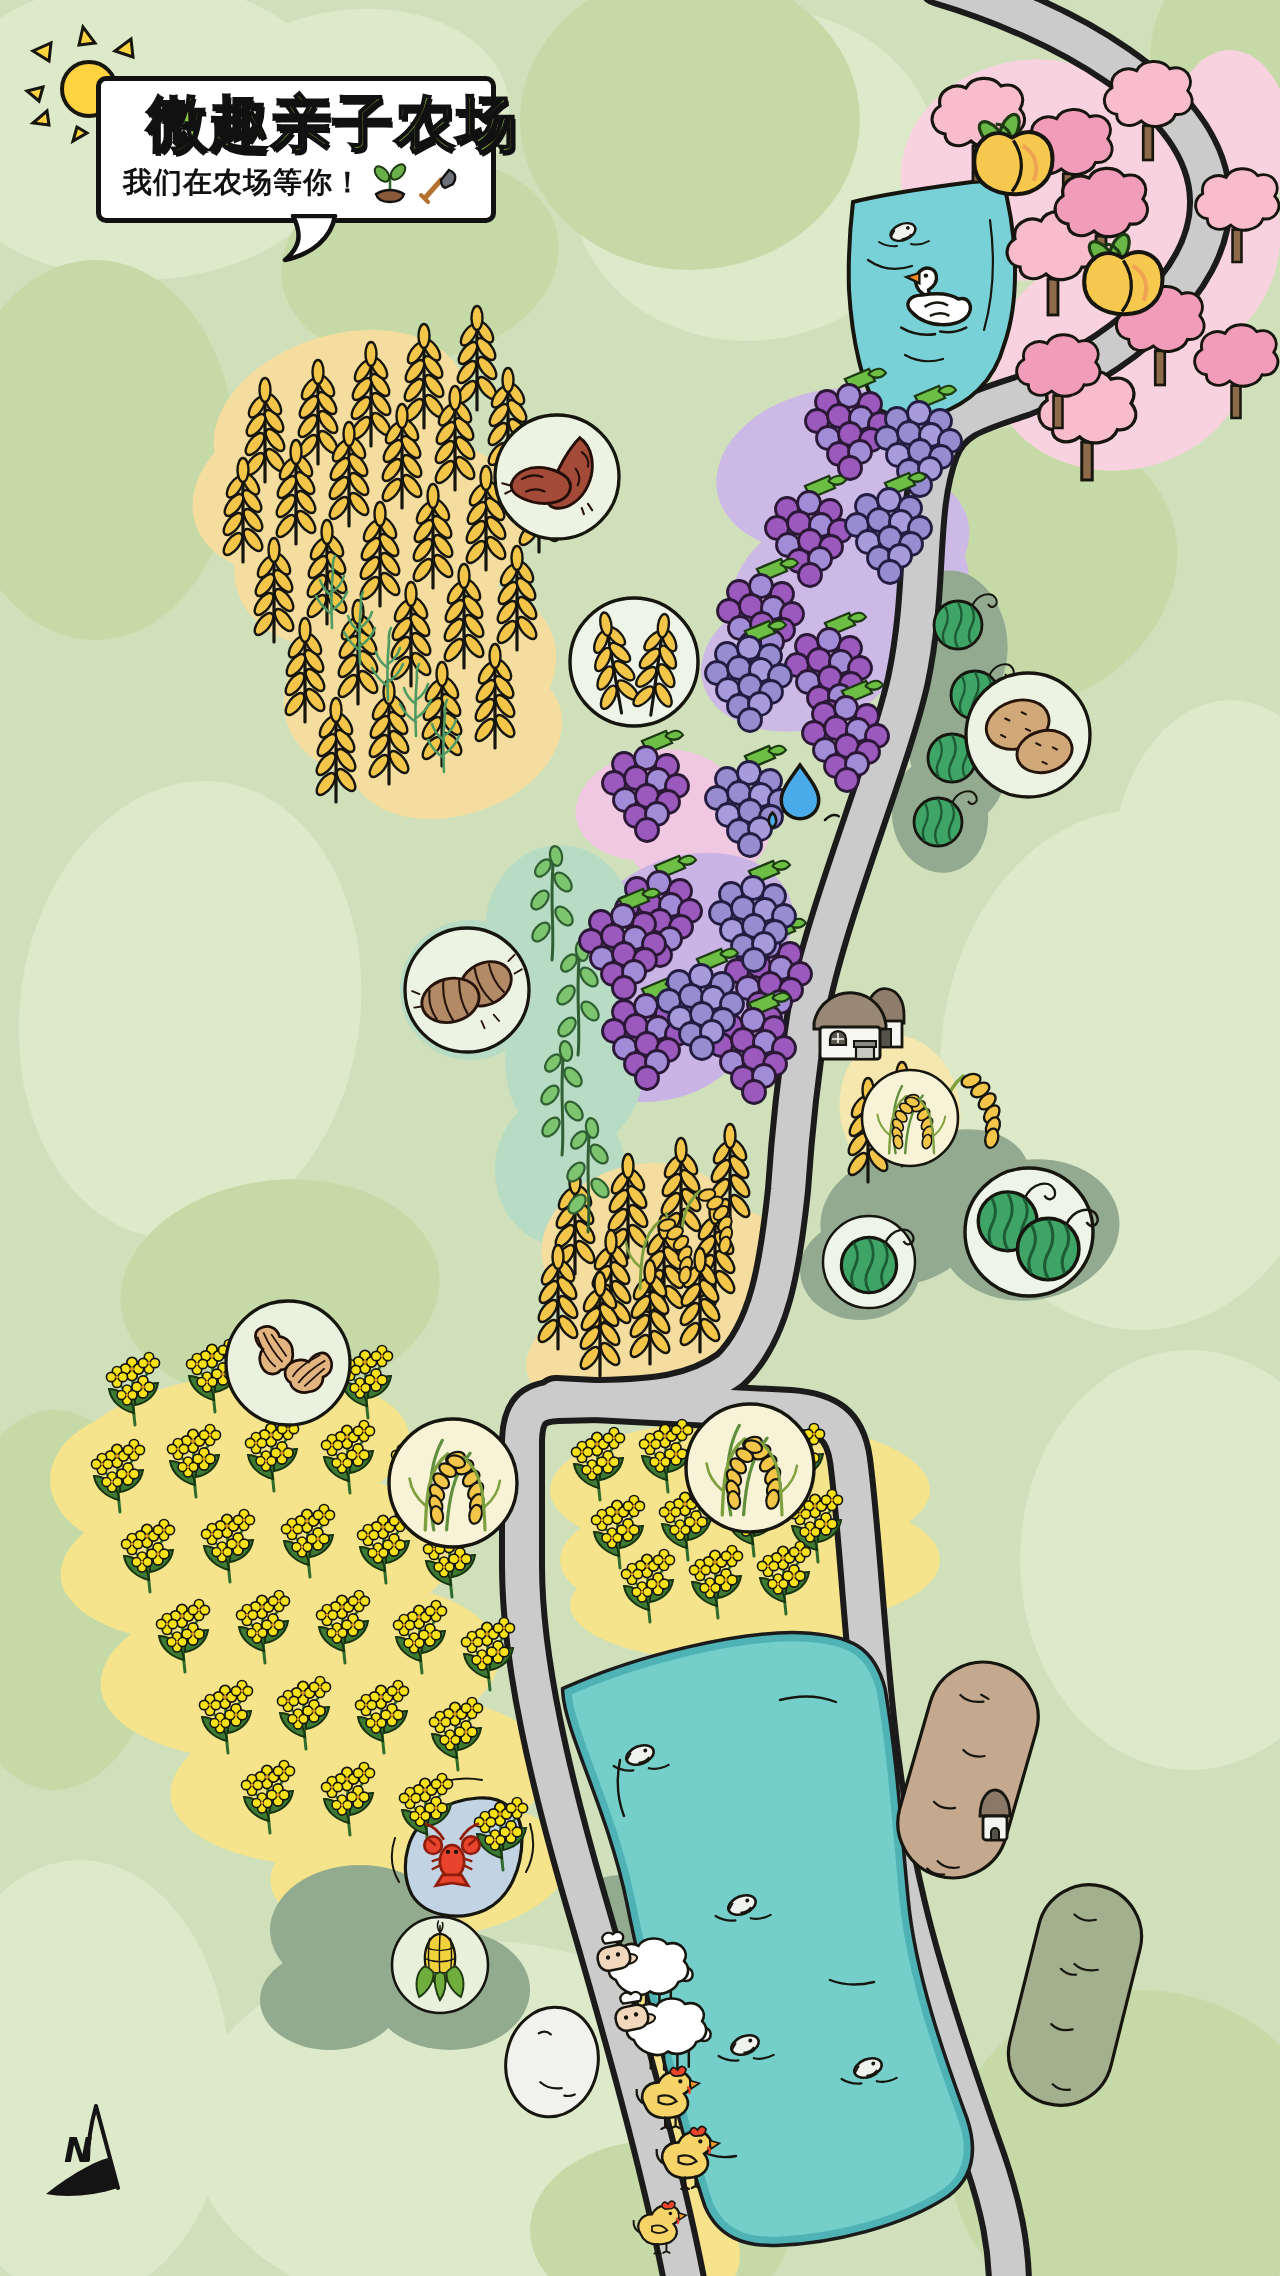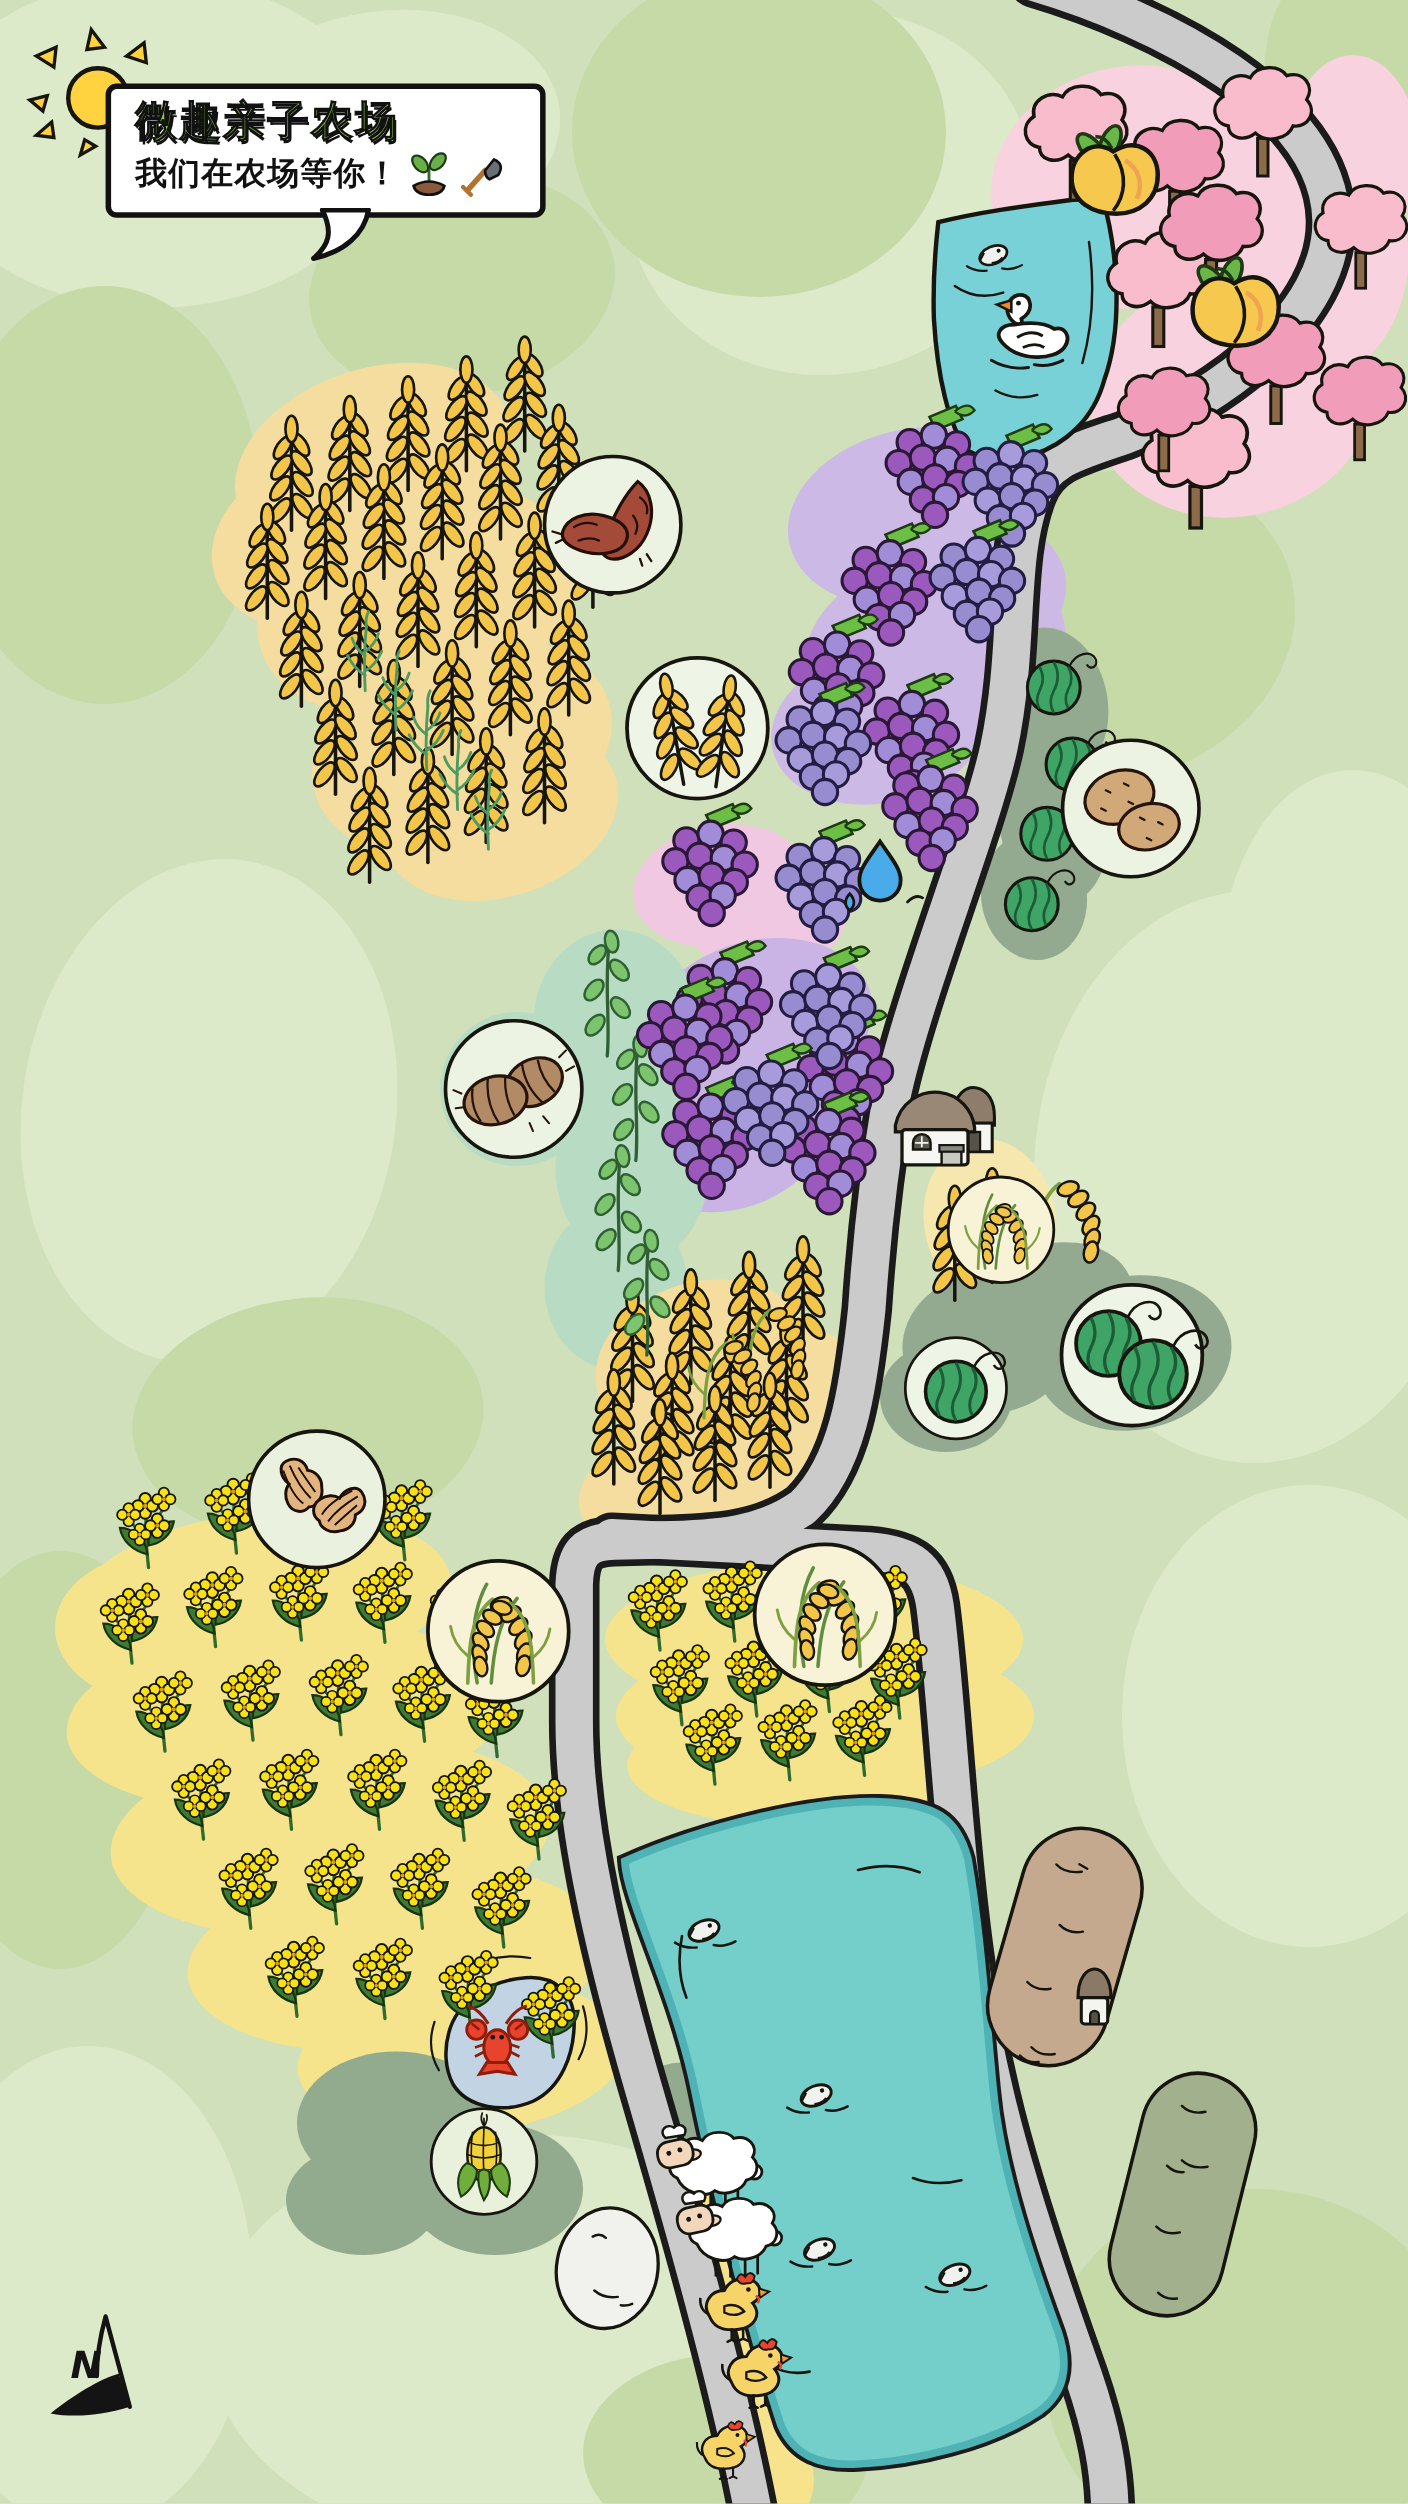--- a/index.html
+++ b/index.html
@@ -1,19 +1,19 @@
 <!DOCTYPE html>
 <html><head>
 <meta charset="utf-8">
 <style>
   html,body{margin:0;padding:0;}
   .stage{position:relative;width:1280px;height:2276px;overflow:hidden;background:#cfe0ba;font-family:"DejaVu Sans",sans-serif;}
   svg.map{position:absolute;left:0;top:0;}
   .bubble{position:absolute;left:96px;top:76px;width:400px;background:#ffffff;border:5px solid #111;border-radius:10px;padding:8px 16px 14px 22px;box-sizing:border-box;}
-  .title{font-size:38px;font-weight:400;letter-spacing:2px;color:#8cc63f;-webkit-text-stroke:2.2px #111;text-shadow:2px 3px 0 #111;white-space:nowrap;line-height:1.15;}
+  .title{font-size:60px;font-weight:700;letter-spacing:2px;color:#8cc63f;-webkit-text-stroke:2.2px #111;text-shadow:2px 3px 0 #111;white-space:nowrap;line-height:1.15;margin-left:24px;}
   .subtitle-row{display:flex;align-items:center;gap:8px;margin-top:4px;}
   .subtitle{font-size:29px;font-weight:900;color:#111;letter-spacing:1px;white-space:nowrap;}
   .tail{position:absolute;left:180px;bottom:-46px;width:72px;height:50px;}
 </style>
 </head>
 <body>
 
 <div class="stage">
 <svg class="map" width="1280" height="2276" viewBox="0 0 1280 2276">
   <defs>

